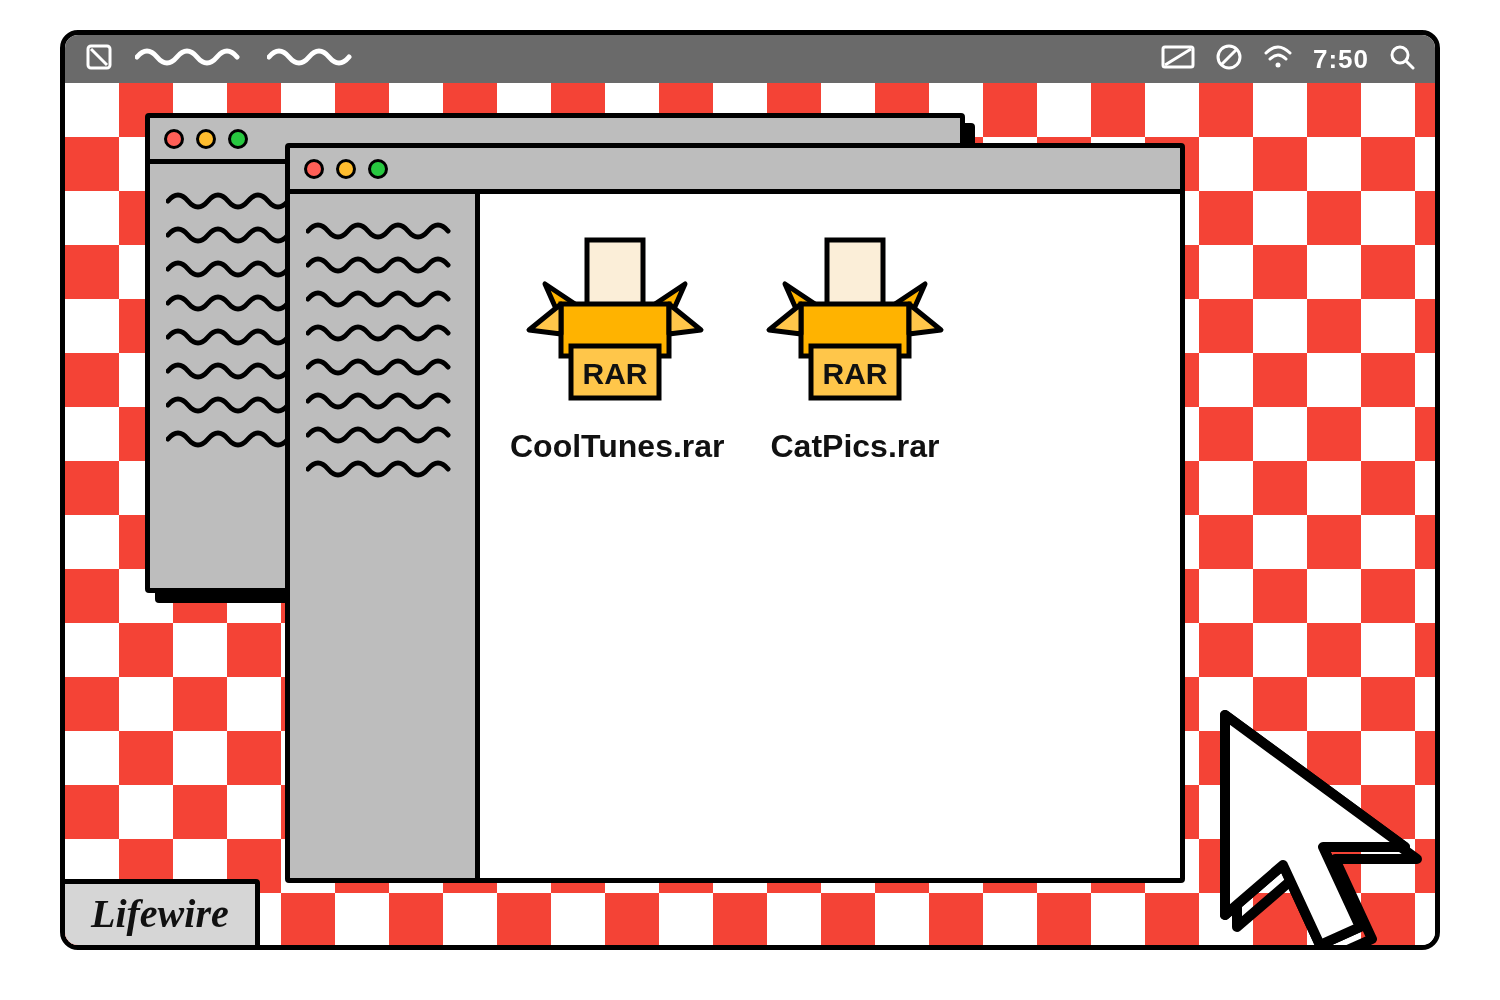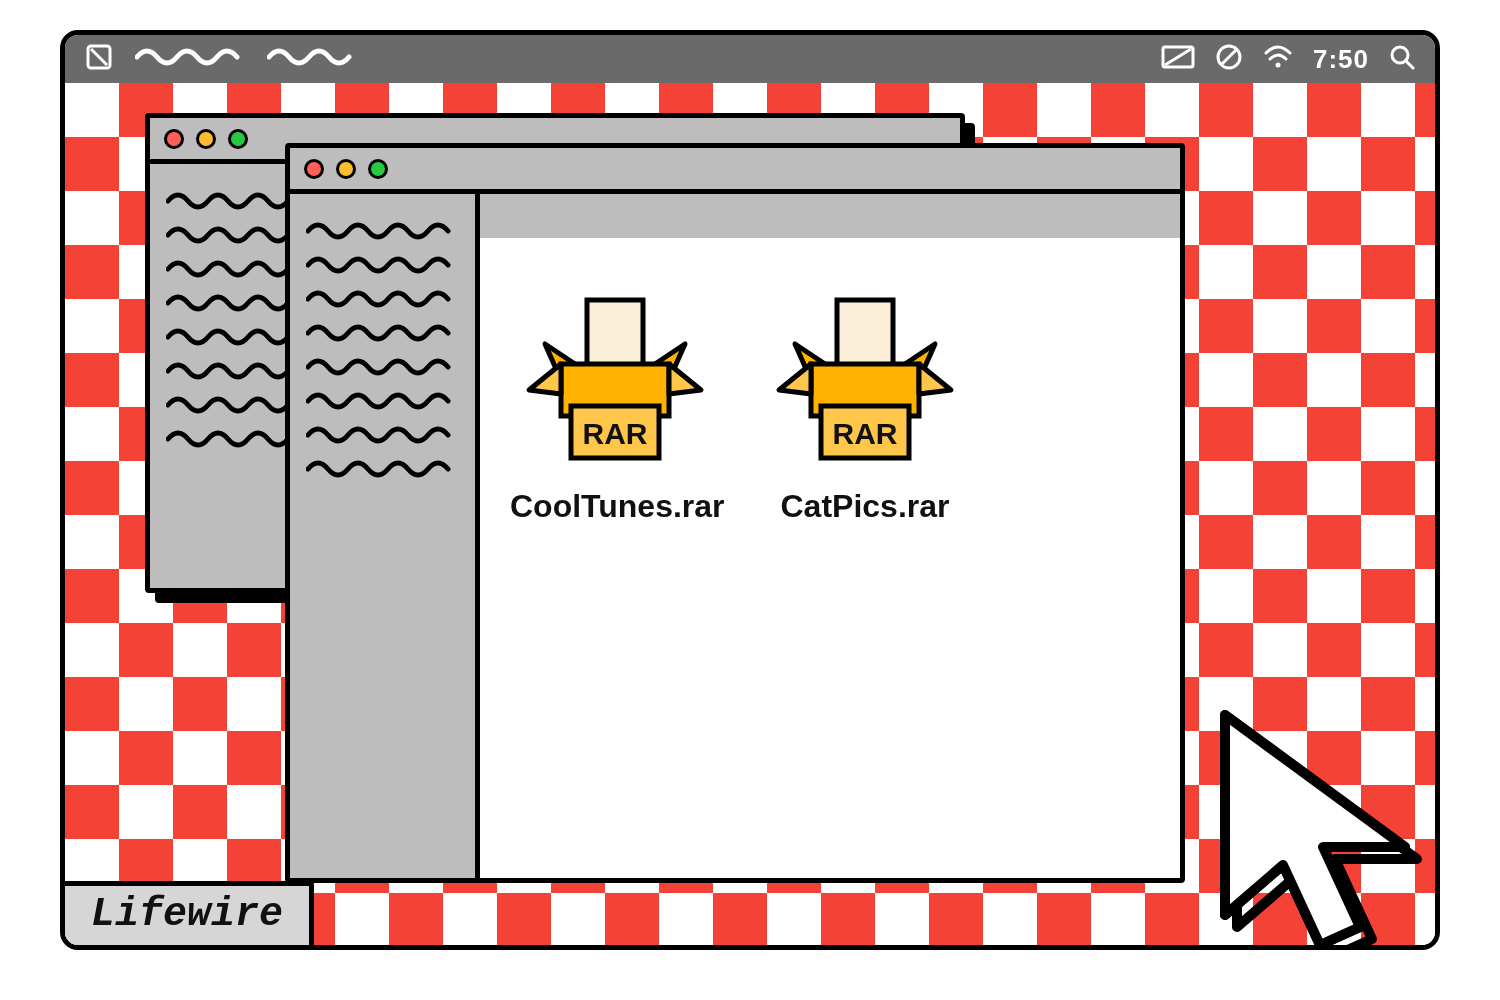--- a/index.html
+++ b/index.html
@@ -100,25 +100,24 @@
     display: flex;
     flex-direction: column;
     gap: 20px;
   }
   .squiggle {
     height: 14px;
   }
   .content {
     flex: 1;
     background: #fff;
-    padding: 56px 30px;
-    display: flex;
-    gap: 40px;
+    padding: 40px 30px;
+    display: flex;
+    gap: 30px;
     align-items: flex-start;
-    margin-top: 44px;
   }
 
   .file {
     width: 210px;
     text-align: center;
   }
   .file-label {
     margin-top: 14px;
     font-size: 32px;
     font-weight: 600;
@@ -129,21 +128,21 @@
   
   .brand-tag {
     position: absolute;
     left: -5px;
     bottom: -5px;
     background: #d6d6d6;
     border: 5px solid #000;
     border-left: 5px solid #000;
     border-bottom: 5px solid #000;
     padding: 6px 26px 8px 26px;
-    font-family: Liberation Mono, monospace;
+    font-family: Liberation Serif, serif;
     font-size: 40px;
     font-style: italic;
     font-weight: 600;
     color: #111;
     border-radius: 0 4px 0 0;
   }
 
   
   .cursor {
     position: absolute;

